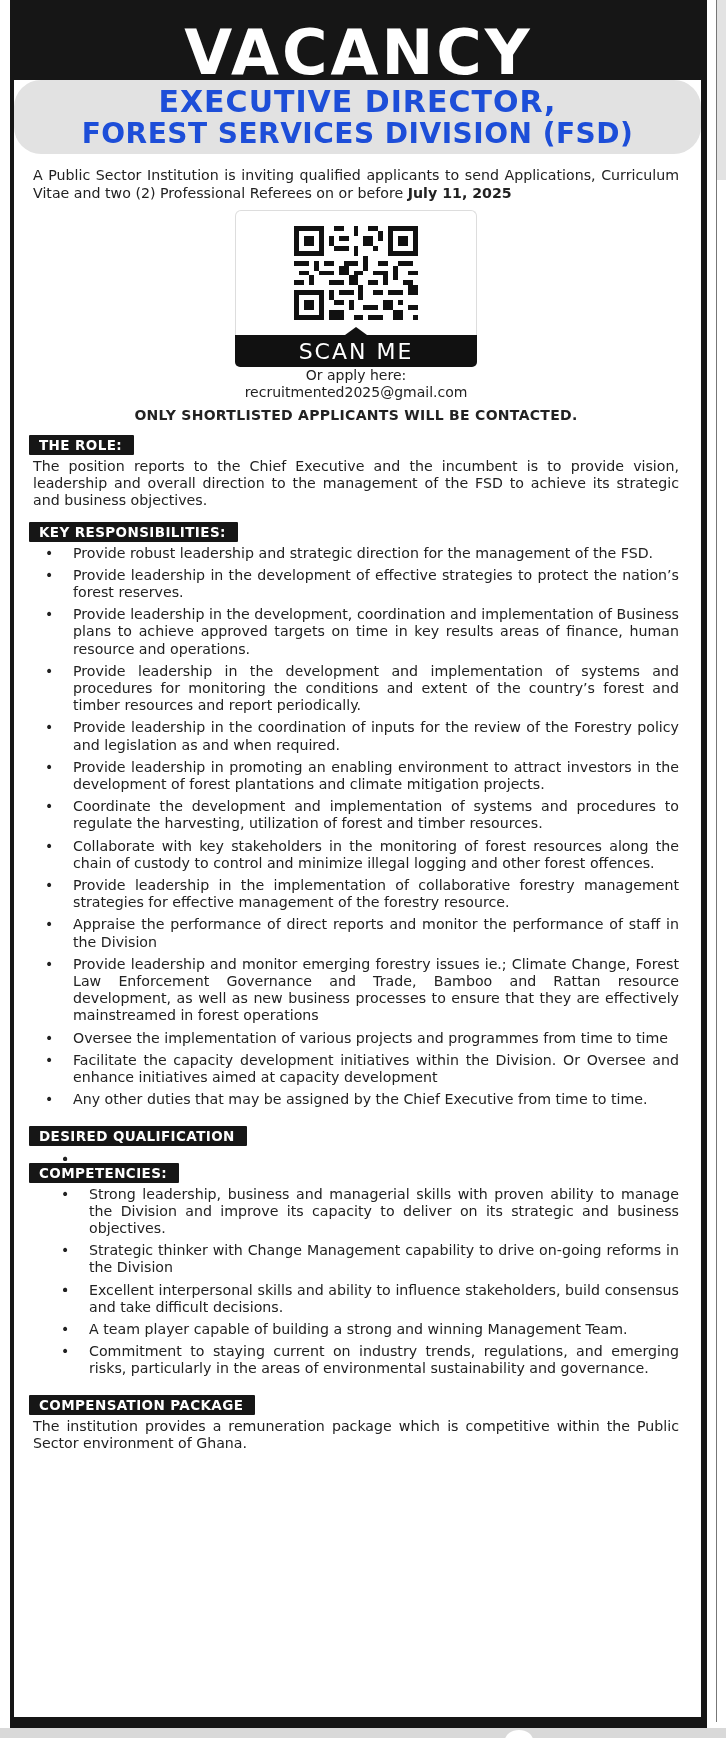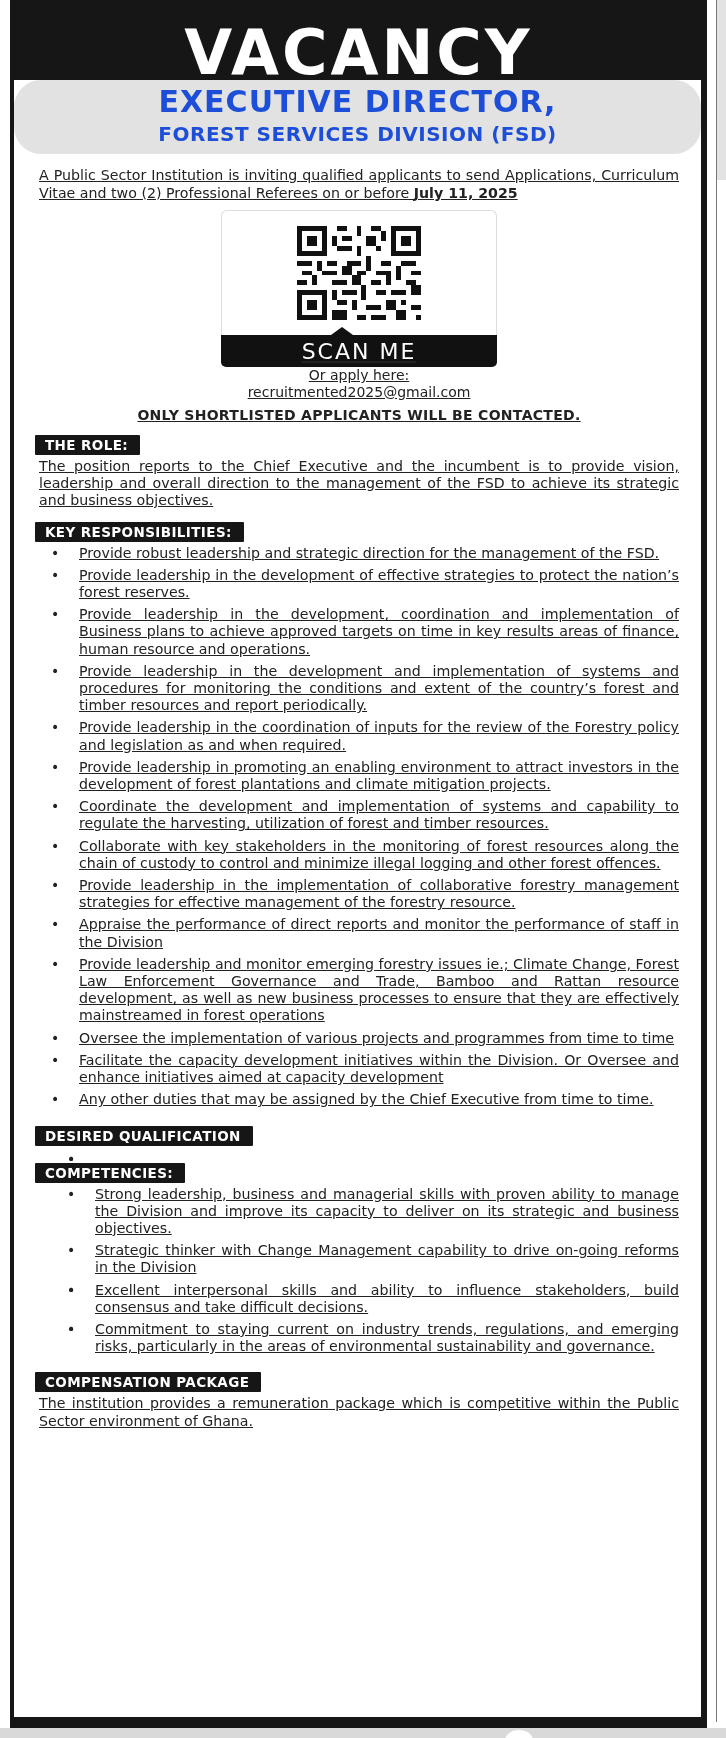--- a/index.html
+++ b/index.html
@@ -28,27 +28,27 @@
   }
   .inner {
     position: absolute; left: 4px; top: 80px; width: 687px; height: 1637px;
     background: #fff; box-sizing: border-box;
   }
   .title-block {
     background: #e2e2e2; text-align: center; padding: 4px 0 6px 0;
     font-weight: bold; color: #1d4ed8; border-radius: 27px;
   }
   .title1 { font-size: 30px; letter-spacing: 1px; line-height: 36px; }
-  .title2 { font-size: 20px; letter-spacing: 0.5px; line-height: 28px; }
-
-  .body { padding: 0 22px 0 25px; text-decoration: underline; }
+  .title2 { font-size: 28px; letter-spacing: 0.5px; line-height: 28px; }
+
+  .body { padding: 0 22px 0 19px; }
   .intro { font-size: 14.2px; line-height: 18px; margin-top: 12px; text-align: justify; text-align-last: left; }
   .intro b { font-weight: bold; }
 
-  .qr-wrap { width: 276px; margin: 8px auto 0 auto; position: relative; }
+  .qr-wrap { width: 242px; margin: 8px auto 0 auto; position: relative; }
   .qr-card {
     height: 124px; border: 1px solid #ddd; border-bottom: none; border-radius: 6px 6px 0 0;
     background: #fff; display: flex; align-items: center; justify-content: center;
   }
   .scan-bar {
     position: relative; height: 32px; background: #111; border-radius: 0 0 5px 5px;
     color: #fff; font-size: 22px; letter-spacing: 2px; text-align: center; line-height: 34px;
     font-family: "DejaVu Sans", sans-serif;
   }
   .scan-bar .notch {
@@ -183,21 +183,21 @@
 
       
       <div class="section-pill">KEY RESPONSIBILITIES:</div>
       <ul class="bullets">
           <li><span class="dot">•</span><span>Provide robust leadership and strategic direction for the management of the FSD.</span></li>
           <li><span class="dot">•</span><span>Provide leadership in the development of effective strategies to protect the nation’s forest reserves.</span></li>
           <li><span class="dot">•</span><span>Provide leadership in the development, coordination and implementation of Business plans to achieve approved targets on time in key results areas of finance, human resource and operations.</span></li>
           <li><span class="dot">•</span><span>Provide leadership in the development and implementation of systems and procedures for monitoring the conditions and extent of the country’s forest and timber resources and report periodically.</span></li>
           <li><span class="dot">•</span><span>Provide leadership in the coordination of inputs for the review of the Forestry policy and legislation as and when required.</span></li>
           <li><span class="dot">•</span><span>Provide leadership in promoting an enabling environment to attract investors in the development of forest plantations and climate mitigation projects.</span></li>
-          <li><span class="dot">•</span><span>Coordinate the development and implementation of systems and capability to regulate the harvesting, utilization of forest and timber resources.</span></li>
+          <li><span class="dot">•</span><span>Coordinate the development and implementation of systems and procedures to regulate the harvesting, utilization of forest and timber resources.</span></li>
           <li><span class="dot">•</span><span>Collaborate with key stakeholders in the monitoring of forest resources along the chain of custody to control and minimize illegal logging and other forest offences.</span></li>
           <li><span class="dot">•</span><span>Provide leadership in the implementation of collaborative forestry management strategies for effective management of the forestry resource.</span></li>
           <li><span class="dot">•</span><span>Appraise the performance of direct reports and monitor the performance of staff in the Division</span></li>
           <li><span class="dot">•</span><span>Provide leadership and monitor emerging forestry issues ie.; Climate Change, Forest Law Enforcement Governance and Trade, Bamboo and Rattan resource development, as well as new business processes to ensure that they are effectively mainstreamed in forest operations</span></li>
           <li><span class="dot">•</span><span>Oversee the implementation of various projects and programmes from time to time</span></li>
           <li><span class="dot">•</span><span>Facilitate the capacity development initiatives within the Division. Or Oversee and enhance initiatives aimed at capacity development</span></li>
           <li><span class="dot">•</span><span>Any other duties that may be assigned by the Chief Executive from time to time.</span></li>
         </ul>
 
       
@@ -207,21 +207,21 @@
           <li><span class="dot">•</span></li>
         </ul>
 
       
       <div class="section-pill">COMPETENCIES:</div>
       <ul class="bullets indent">
           <li><span class="dot">•</span><span>Strong leadership, business and managerial skills with proven ability to manage the Division and improve its capacity to deliver on its strategic and business objectives.</span></li>
           <li><span class="dot">•</span><span>Strategic thinker with Change Management capability to drive on-going reforms in the Division</span></li>
           <li><span class="dot">•</span></li>
           <li><span class="dot">•</span><span>Excellent interpersonal skills and ability to influence stakeholders, build consensus and take difficult decisions.</span></li>
-          <li><span class="dot">•</span></li>
+          <li><span class="dot">•</span><span>A team player capable of building a strong and winning Management Team.</span></li>
           <li><span class="dot">•</span><span>Commitment to staying current on industry trends, regulations, and emerging risks, particularly in the areas of environmental sustainability and governance.</span></li>
         </ul>
 
       
       <div class="section-pill">COMPENSATION PACKAGE</div>
       <div class="para">The institution provides a remuneration package which is competitive within the Public Sector environment of Ghana.</div>
     </div>
   </div>
 </div>
 

